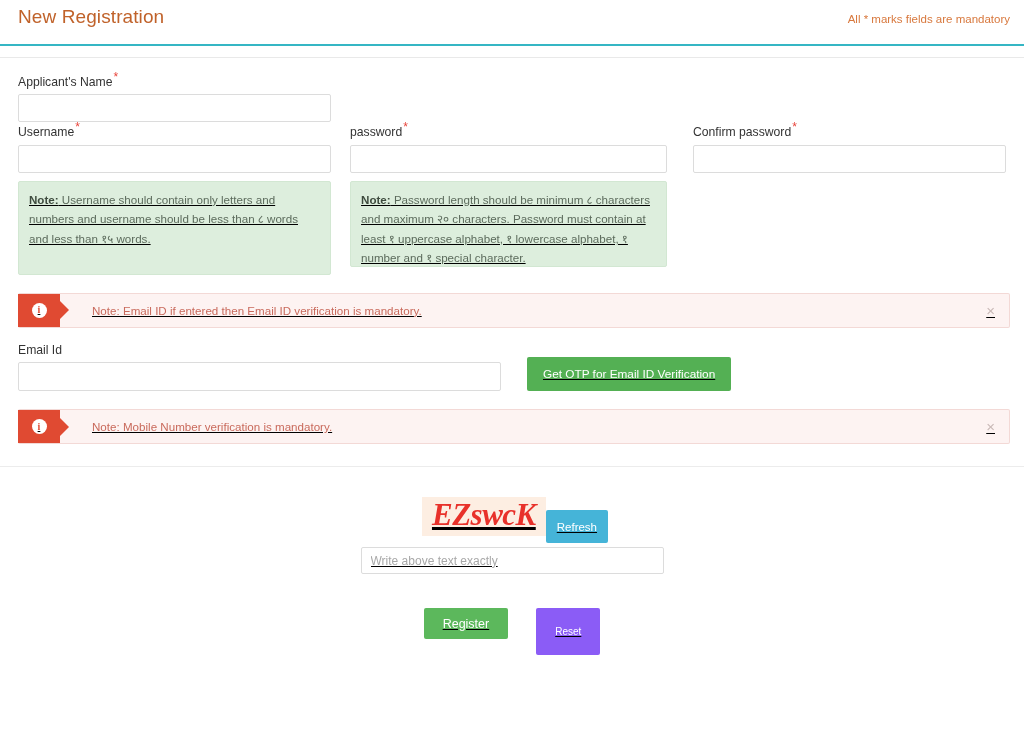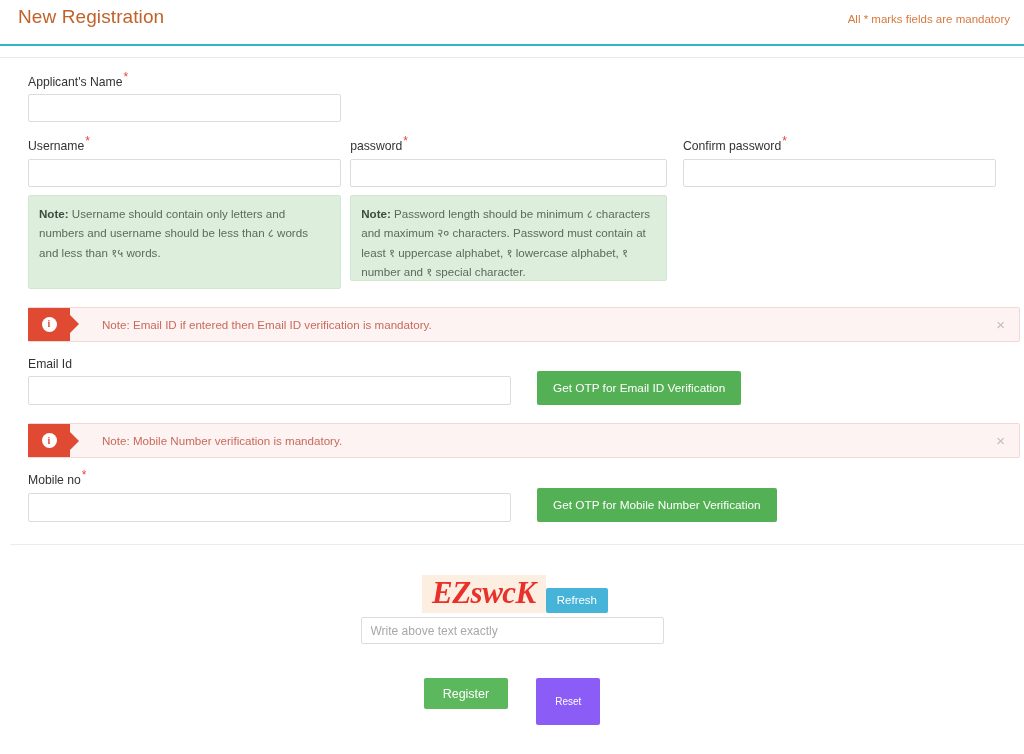--- a/index.html
+++ b/index.html
@@ -43,21 +43,21 @@
     color: #d8783d;
     margin-top: 13px;
     white-space: nowrap;
   }
   .header-underline-gap {
     height: 12px;
     border-bottom: 1px solid #e9e9e9;
   }
 
   
-  .form-area { padding: 0 28px; }
+  .form-area { padding: 0 18px; text-decoration: underline; }
 
   .field-label {
     font-size: 12.2px;
     color: #333333;
     margin: 0 0 5px 0;
     line-height: 1.1;
     display: inline-block;
   }
   .req {
     color: #e8453c;
@@ -80,21 +80,20 @@
     outline: none;
   }
   .txt-input::placeholder { color: #b3b3b3; }
 
   
   .row-applicant { margin-top: 14px; }
   .row-applicant .txt-input { width: 313px; }
 
   
   .row-credentials {
-    margin-top: 14px;
     display: flex;
     justify-content: space-between;
   }
   .col-username { width: 334px; }
   .col-password { width: 345px; }
   .col-confirm  { width: 313px; }
 
   .col-username .txt-input { width: 313px; }
   .col-password .txt-input { width: 317px; }
   .col-confirm  .txt-input { width: 313px; }
@@ -229,21 +228,21 @@
     font-family: "Liberation Serif", serif;
     font-style: italic;
     font-weight: bold;
     font-size: 31px;
     line-height: 1.05;
     letter-spacing: -0.5px;
     user-select: none;
   }
   .btn-refresh {
     margin-top: 13px;
-    height: 25px;
+    height: 33px;
     border: none;
     border-radius: 2px;
     background: #45b4d8;
     color: #ffffff;
     font-family: "Liberation Sans", sans-serif;
     font-size: 11.5px;
     padding: 0 11px;
     cursor: pointer;
   }
   .captcha-input {
@@ -358,29 +357,20 @@
     </div>
 
     <div class="alert">
       <div class="alert-icon-box">
         <span class="info-circle">i</span>
       </div>
       <div class="alert-text">Note: Mobile Number verification is mandatory.</div>
       <div class="alert-close">×</div>
     </div>
 
-    <div class="otp-row">
-      <div class="otp-label-wrap">
-        <label class="field-label">
-          <span>Mobile no</span><span class="req">*</span>
-        </label>
-        <input class="txt-input" type="text" placeholder="" style="">
-      </div>
-      <button class="btn-otp">Get OTP for Mobile Number Verification</button>
-    </div>
 
     <div class="divider"></div>
 
     <div class="captcha-zone">
       <div class="captcha-line">
         <div class="captcha-image">EZswcK</div>
         <button class="btn-refresh">Refresh</button>
       </div>
       <input class="captcha-input" type="text" placeholder="Write above text exactly" style="">
     </div>

